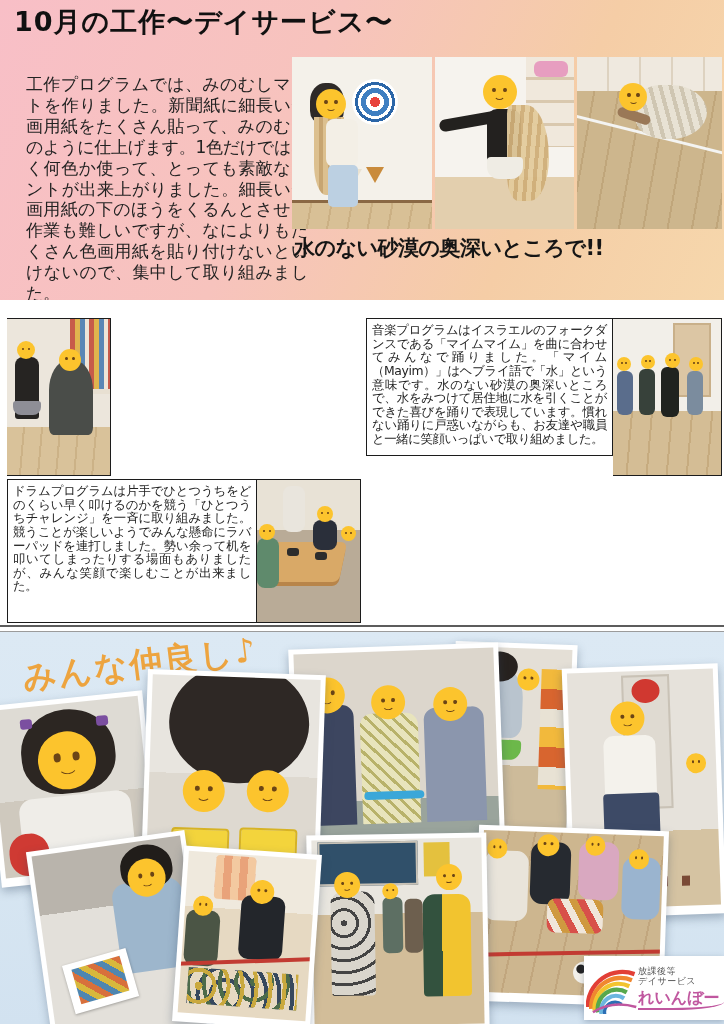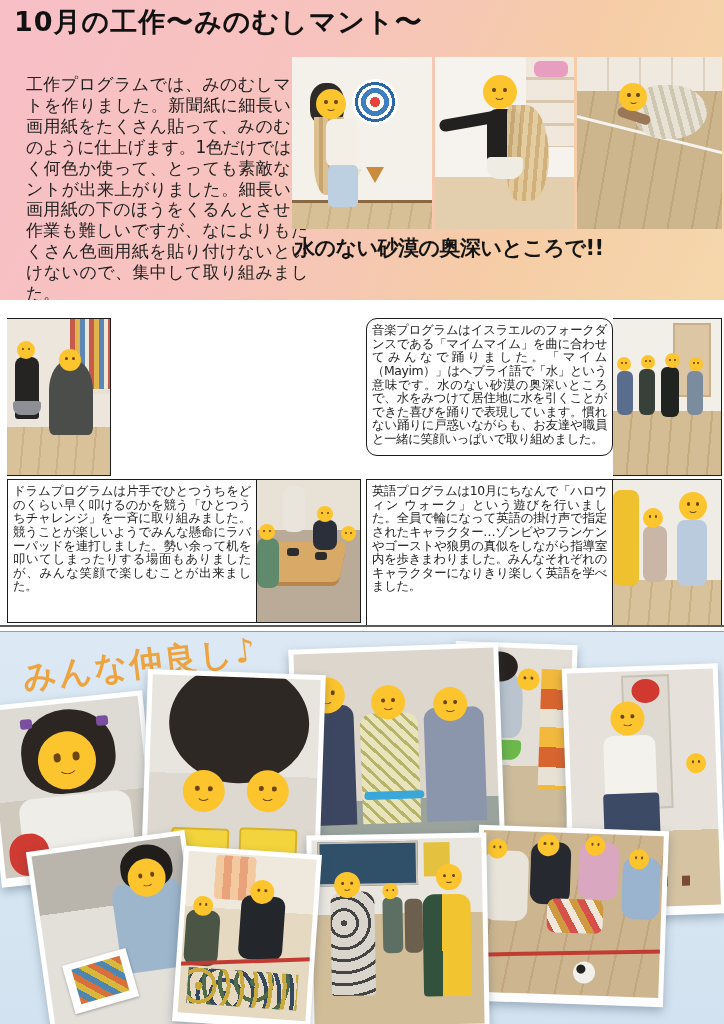--- a/index.html
+++ b/index.html
@@ -59,21 +59,21 @@
   .logo-service{font-size:9px;color:#555;display:block;letter-spacing:0.5px;}
   .logo-name{font-size:16px;font-weight:800;color:#c0579f;display:block;margin-top:2px;
     border-bottom:2px solid #c0579f;border-radius:0 0 60%/8px 8px;padding-bottom:1px;width:86px;}
 </style>
 </head>
 <body>
 
 <div class="page">
 
   <div class="top-section">
-    <h1 class="main-title">10月の工作〜みのむしマント〜</h1>
+    <h1 class="main-title">10月の工作〜デイサービス〜</h1>
     <p class="intro-text">工作プログラムでは、みのむしマントを作りました。新聞紙に細長い色画用紙をたくさん貼って、みのむしのように仕上げます。1色だけではなく何色か使って、とっても素敵なマントが出来上がりました。細長い色画用紙の下のほうをくるんとさせる作業も難しいですが、なによりもたくさん色画用紙を貼り付けないといけないので、集中して取り組みました。</p>
 
     <div class="top-photos">
 
       <div class="ph" style="width:141px;background:#f4f1ea;">
         <div class="floor" style="height:26px;background:repeating-linear-gradient(100deg,#d8c096 0 18px,#cbb084 18px 20px);border-top:3px solid #8a6844;"></div>
         <div class="fig" style="left:60px;top:22px;width:46px;height:46px;border-radius:50%;background:radial-gradient(circle,#e8433c 0 5px,#fff 5px 9px,#3f7fc1 9px 14px,#fff 14px 17px,#2b66a8 17px 20px,#fff 20px 23px);"></div>
         <div class="fig" style="left:30px;top:108px;width:0;height:0;border-left:9px solid transparent;border-right:9px solid transparent;border-top:16px solid #6a4f8e;"></div>
         <div class="fig" style="left:52px;top:112px;width:0;height:0;border-left:9px solid transparent;border-right:9px solid transparent;border-top:16px solid #e9e2d2;"></div>
         <div class="fig" style="left:74px;top:110px;width:0;height:0;border-left:9px solid transparent;border-right:9px solid transparent;border-top:16px solid #c98b3c;"></div>
@@ -120,21 +120,21 @@
         <div class="fig" style="right:0;top:0;width:40px;height:70px;background:repeating-linear-gradient(90deg,#c75b4a 0 5px,#e0b44e 5px 10px,#5b87b5 10px 15px,#efe6d8 15px 19px);border-bottom:5px solid #e8e0d2;"></div>
         <div class="fig" style="left:8px;top:38px;width:24px;height:62px;background:#262422;border-radius:8px 8px 3px 3px;"></div>
         <div class="fig" style="left:6px;top:82px;width:28px;height:14px;background:#8e8e96;border-radius:3px 3px 8px 8px;"></div>
         <div class="fig" style="left:42px;top:42px;width:44px;height:74px;background:#4a4d49;border-radius:40% 40% 10% 10%;"></div>
         <span class="face" style="left:10px;top:22px;width:18px;height:18px;"></span>
         <span class="face" style="left:52px;top:30px;width:22px;height:22px;"></span>
       </div>
     </div>
 
     <div class="program-block" style="left:366px;top:18px;">
-      <div class="program-text" style="width:247px;height:138px;border-radius:11px;">音楽プログラムはイスラエルのフォークダンスである「マイムマイム」を曲に合わせてみんなで踊りました。「マイム（Mayim）」はヘブライ語で「水」という意味です。水のない砂漠の奥深いところで、水をみつけて居住地に水を引くことができた喜びを踊りで表現しています。慣れない踊りに戸惑いながらも、お友達や職員と一緒に笑顔いっぱいで取り組めました。</div>
+      <div class="program-text" style="width:247px;height:138px;">音楽プログラムはイスラエルのフォークダンスである「マイムマイム」を曲に合わせてみんなで踊りました。「マイム（Mayim）」はヘブライ語で「水」という意味です。水のない砂漠の奥深いところで、水をみつけて居住地に水を引くことができた喜びを踊りで表現しています。慣れない踊りに戸惑いながらも、お友達や職員と一緒に笑顔いっぱいで取り組めました。</div>
       <div class="program-photo ph" style="width:109px;height:158px;background:#f2efe9;">
         <div class="fig" style="right:10px;top:4px;width:34px;height:70px;background:#dcc6a4;border:2px solid #c9b08a;"></div>
         <div class="floor" style="height:64px;background:repeating-linear-gradient(95deg,#d4bd95 0 18px,#c6ab7f 18px 20px);"></div>
         <div class="fig" style="left:4px;top:52px;width:16px;height:44px;background:#5a6d8c;border-radius:6px;"></div>
         <div class="fig" style="left:26px;top:50px;width:16px;height:46px;background:#37413a;border-radius:6px;"></div>
         <div class="fig" style="left:48px;top:48px;width:18px;height:50px;background:#20231f;border-radius:6px;"></div>
         <div class="fig" style="left:74px;top:52px;width:16px;height:44px;background:#7b8c9e;border-radius:6px;"></div>
         <span class="face" style="left:4px;top:38px;width:14px;height:14px;"></span>
         <span class="face" style="left:28px;top:36px;width:14px;height:14px;"></span>
         <span class="face" style="left:52px;top:34px;width:15px;height:15px;"></span>
@@ -151,33 +151,20 @@
         <div class="fig" style="left:58px;top:72px;width:12px;height:8px;background:#2c2c2c;border-radius:3px;"></div>
         <div class="fig" style="left:0px;top:58px;width:22px;height:50px;background:#5f8a6c;border-radius:8px;"></div>
         <div class="fig" style="left:56px;top:40px;width:24px;height:30px;background:#2a2f3a;border-radius:8px;"></div>
         <div class="fig" style="left:26px;top:6px;width:22px;height:46px;background:#e9e5dd;border-radius:8px;"></div>
         <span class="face" style="left:2px;top:44px;width:16px;height:16px;"></span>
         <span class="face" style="left:60px;top:26px;width:16px;height:16px;"></span>
         <span class="face" style="left:84px;top:46px;width:15px;height:15px;"></span>
       </div>
     </div>
 
-    <div class="program-block" style="left:366px;top:179px;">
-      <div class="program-text" style="width:247px;height:148px;">英語プログラムは10月にちなんで「ハロウィン ウォーク」という遊びを行いました。全員で輪になって英語の掛け声で指定されたキャラクター…ゾンビやフランケンやゴーストや狼男の真似をしながら指導室内を歩きまわりました。みんなそれぞれのキャラクターになりきり楽しく英語を学べました。</div>
-      <div class="program-photo ph" style="width:109px;height:148px;background:#efece6;">
-        <div class="floor" style="height:46px;background:repeating-linear-gradient(95deg,#d8c29b 0 18px,#cab085 18px 20px);"></div>
-        <div class="fig" style="left:0;top:10px;width:26px;height:96px;background:#f0c12f;border-radius:8px;"></div>
-        <div class="fig" style="left:30px;top:46px;width:24px;height:56px;background:#c9b6a6;border-radius:8px;"></div>
-        <div class="fig" style="left:64px;top:40px;width:30px;height:66px;background:#b9cbdd;border-radius:8px;"></div>
-        <span class="face" style="left:30px;top:28px;width:20px;height:20px;"></span>
-        <span class="face" style="left:66px;top:12px;width:28px;height:28px;">
-            <i></i>
-          </span>
-      </div>
-    </div>
   </div>
 
   <div class="separator"></div>
 
   <div class="bottom-section">
     <h2 class="friends-heading">みんな仲良し♪</h2>
 
     <div class="polaroid" style="left:-8px;top:66px;transform:rotate(-6deg);z-index:2;">
       <div class="ph" style="width:150px;height:168px;background:linear-gradient(#dedbd4 0 55%,#cfc9be 55% 100%);">
         <div class="fig" style="left:28px;top:6px;width:94px;height:84px;border-radius:50% 50% 42% 42%;background:#2c2622;"></div>
@@ -300,15 +287,31 @@
         <div class="fig" style="left:66px;top:66px;width:56px;height:34px;background:repeating-linear-gradient(60deg,#d8504a 0 7px,#f0e6da 7px 14px,#cf9940 14px 21px);border-radius:8px;"></div>
         <div class="fig" style="left:-4px;top:118px;width:190px;height:4px;background:#c23b32;transform:rotate(-3deg);"></div>
         <div class="fig" style="left:94px;top:128px;width:22px;height:22px;border-radius:50%;background:radial-gradient(circle at 35% 35%,#222 4px,#f2f0ea 5px);"></div>
         <span class="face" style="left:54px;top:2px;width:22px;height:22px;"></span>
         <span class="face" style="left:102px;top:2px;width:20px;height:20px;"></span>
         <span class="face" style="left:146px;top:14px;width:20px;height:20px;"></span>
         <span class="face" style="left:4px;top:8px;width:20px;height:20px;"></span>
       </div>
     </div>
 
+    <div class="logo-card">
+      <svg class="logo-rainbow" viewBox="0 0 60 60" aria-hidden="true">
+        <path d="M2,52 A40,40 0 0 1 56,14" fill="none" stroke="#e23f36" stroke-width="5"></path>
+        <path d="M6,54 A34,34 0 0 1 53,21" fill="none" stroke="#f0872f" stroke-width="5"></path>
+        <path d="M10,56 A28,28 0 0 1 50,28" fill="none" stroke="#f2c42f" stroke-width="5"></path>
+        <path d="M14,58 A22,22 0 0 1 47,35" fill="none" stroke="#57a84c" stroke-width="5"></path>
+        <path d="M18,60 A17,17 0 0 1 44,42" fill="none" stroke="#6cb6df" stroke-width="5"></path>
+        <path d="M22,62 A12,12 0 0 1 41,49" fill="none" stroke="#2d6fb4" stroke-width="4"></path>
+        <path d="M8,58 Q30,44 58,52" fill="none" stroke="#c0579f" stroke-width="3"></path>
+      </svg>
+      <div class="logo-text">
+        <span class="logo-service">放課後等</span>
+        <span class="logo-service">デイサービス</span>
+        <span class="logo-name">れいんぼー</span>
+      </div>
+    </div>
   </div>
 
 </div>
 
 </body></html>

